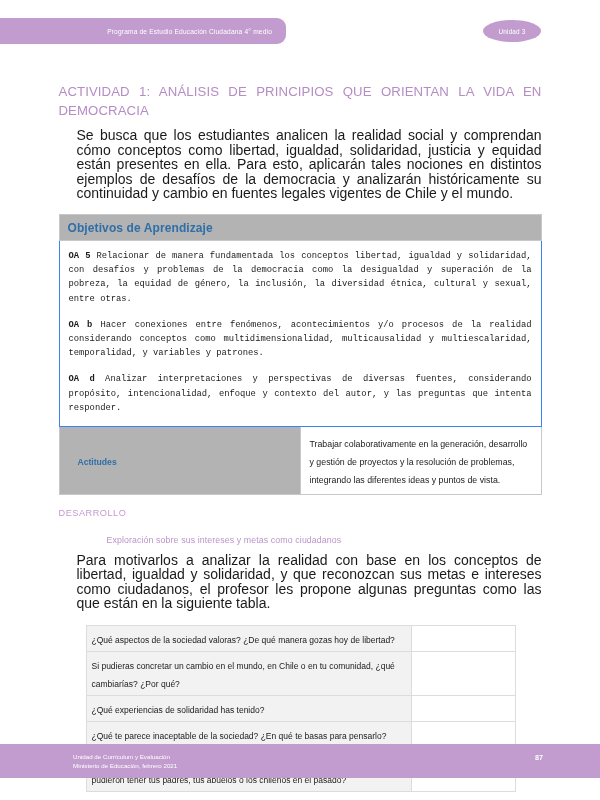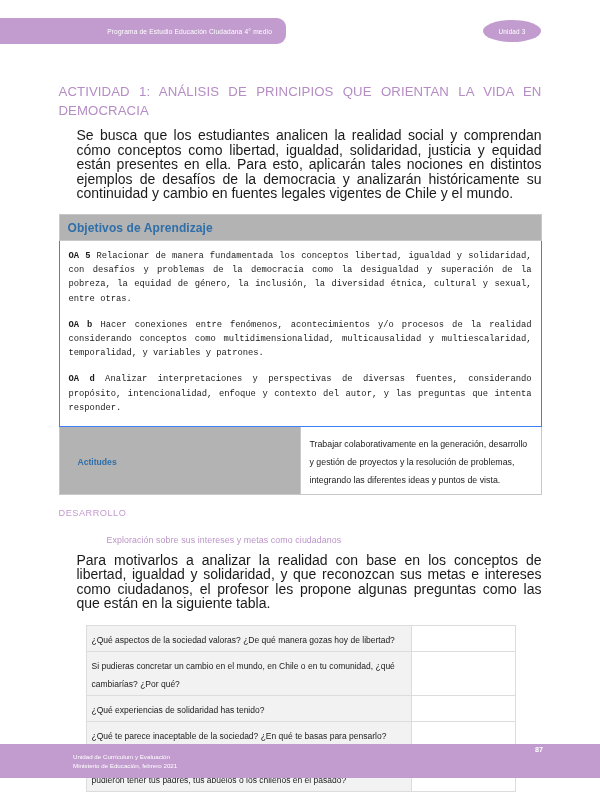--- a/index.html
+++ b/index.html
@@ -213,21 +213,21 @@
     position: absolute;
     left: 73px;
     top: 8px;
     color: #ffffff;
     font-size: 6.2px;
     line-height: 9.2px;
   }
   .footer-page {
     position: absolute;
     right: 57px;
-    top: 1px;
+    top: 9px;
     color: #ffffff;
     font-size: 7.2px;
     font-weight: bold;
   }
 </style>
 </head>
 <body>
 
 <div class="header-zone">
   <div class="header-band">

